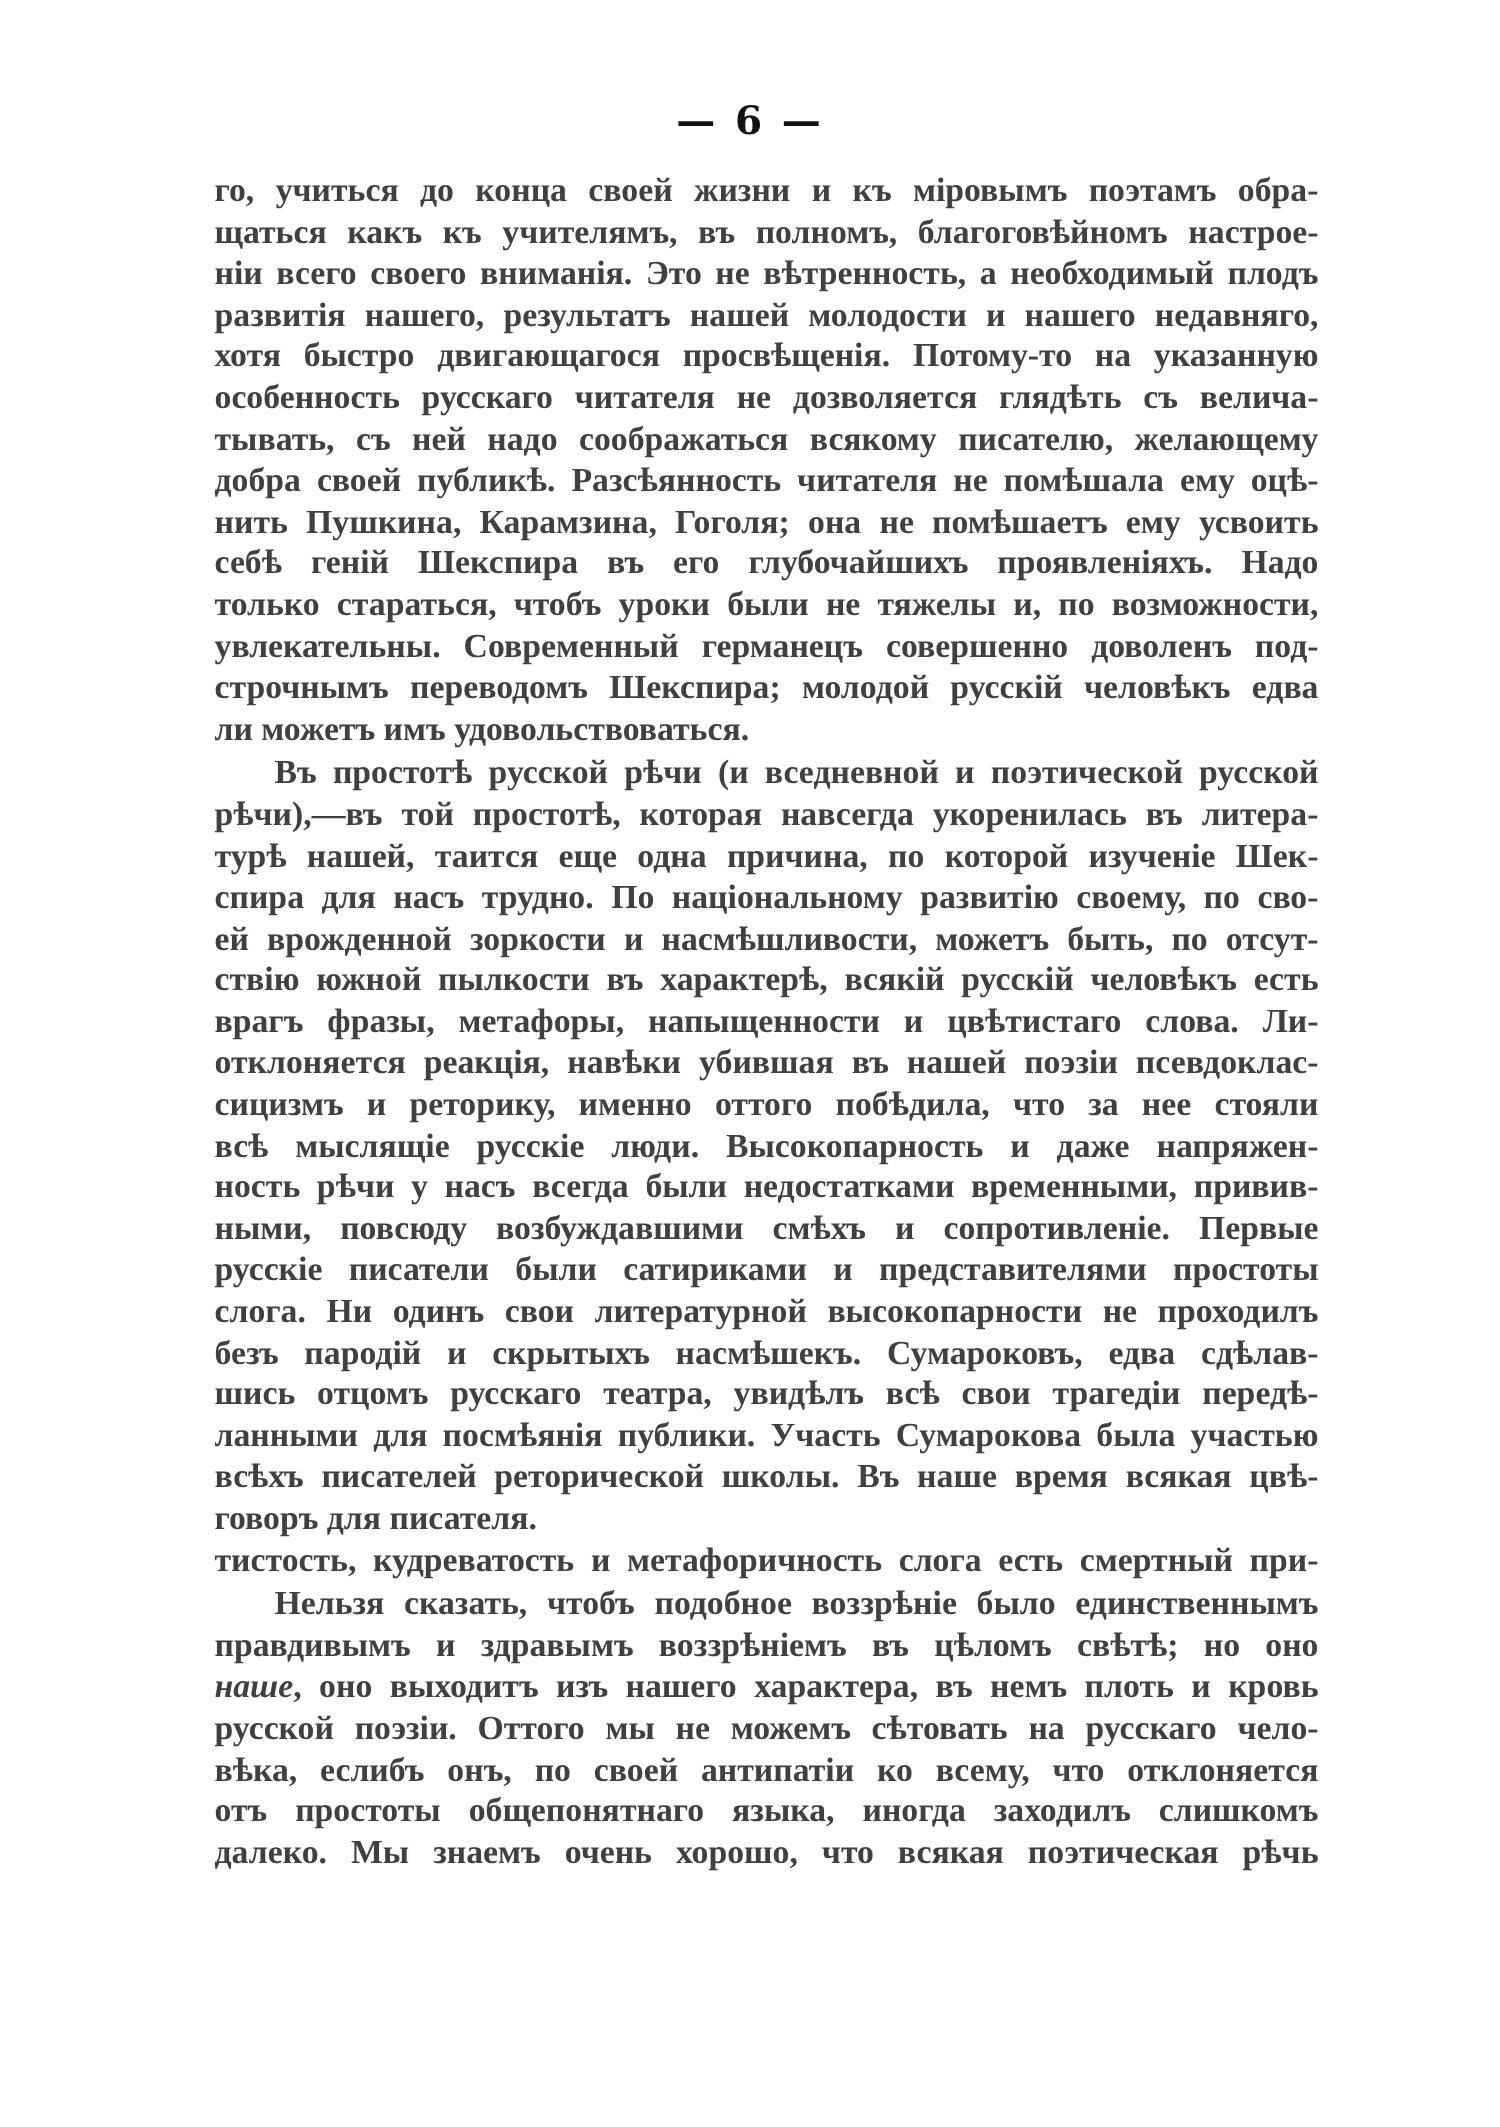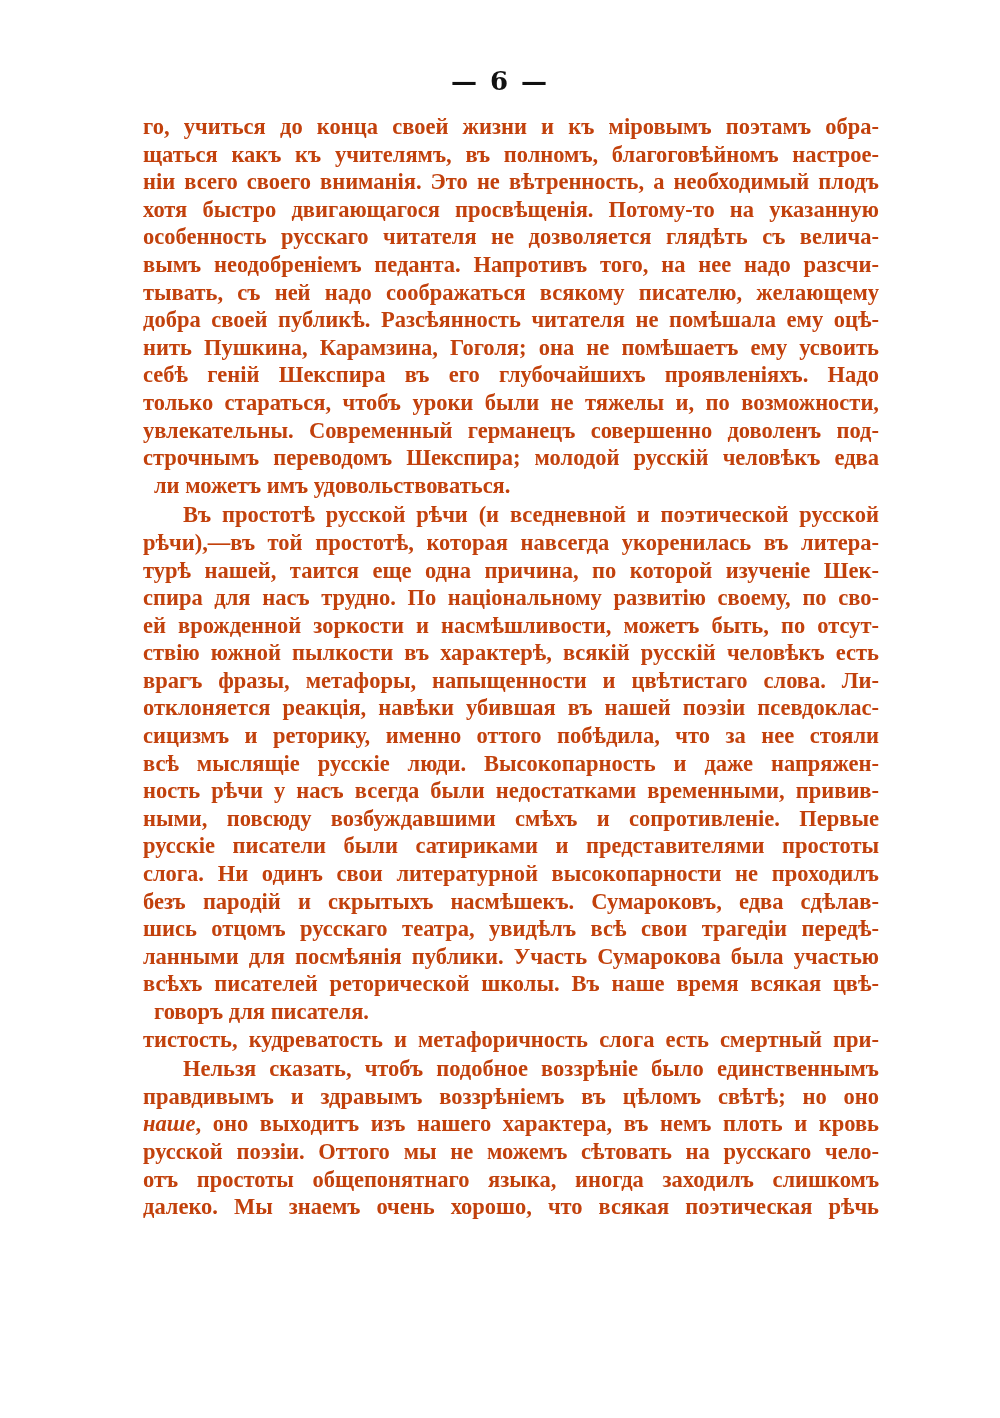--- a/index.html
+++ b/index.html
@@ -5,45 +5,45 @@
   html, body { margin: 0; padding: 0; background: #ffffff; }
   body { width: 1000px; height: 1418px; position: relative; overflow: hidden; }
   .page-number {
     position: absolute; top: 66px; left: 0; width: 1000px; text-align: center;
     font-family: "DejaVu Serif", serif; font-weight: bold; font-size: 26px; color: #111;
     letter-spacing: 2px;
   }
   .text-block {
     position: absolute; top: 113px; left: 143px; width: 736px;
     font-family: "Liberation Serif", serif; font-weight: bold;
-    font-size: 22.5px; line-height: 27.6px; color: #c2410c;
+    font-size: 22.5px; line-height: 27.6px; color: #404040;
   }
   .line {
     display: block; white-space: nowrap; text-align: justify;
     text-align-last: justify; height: 27.6px; overflow: visible;
   }
-  .line.last { text-align-last: left; margin-left: 11px; }
+  .line.last { text-align-last: left; }
   .line.indent { padding-left: 40px; }
   .para-gap { height: 2px; }
   em { font-style: italic; margin-top: 16px; }
 </style>
 </head>
 <body>
 
 <div class="page-number">— 6 —</div>
 
 <div class="text-block">
 
   <div>
     <span class="line">го, учиться до конца своей жизни и къ міровымъ поэтамъ обра-</span>
     <span class="line">щаться какъ къ учителямъ, въ полномъ, благоговѣйномъ настрое-</span>
     <span class="line">ніи всего своего вниманія. Это не вѣтренность, а необходимый плодъ</span>
+    <span class="line">развитія нашего, результатъ нашей молодости и нашего недавняго,</span>
     <span class="line">хотя быстро двигающагося просвѣщенія. Потому-то на указанную</span>
     <span class="line">особенность русскаго читателя не дозволяется глядѣть съ велича-</span>
-    <span class="line">вымъ неодобреніемъ педанта. Напротивъ того, на нее надо разсчи-</span>
     <span class="line">тывать, съ ней надо соображаться всякому писателю, желающему</span>
     <span class="line">добра своей публикѣ. Разсѣянность читателя не помѣшала ему оцѣ-</span>
     <span class="line">нить Пушкина, Карамзина, Гоголя; она не помѣшаетъ ему усвоить</span>
     <span class="line">себѣ геній Шекспира въ его глубочайшихъ проявленіяхъ. Надо</span>
     <span class="line">только стараться, чтобъ уроки были не тяжелы и, по возможности,</span>
     <span class="line">увлекательны. Современный германецъ совершенно доволенъ под-</span>
     <span class="line">строчнымъ переводомъ Шекспира; молодой русскій человѣкъ едва</span>
     <span class="line last">ли можетъ имъ удовольствоваться.</span>
   </div>
   <div class="para-gap"></div>
@@ -70,16 +70,17 @@
     <span class="line last">говоръ для писателя.</span>
     <span class="line">тистость, кудреватость и метафоричность слога есть смертный при-</span>
   </div>
   <div class="para-gap"></div>
 
   <div>
     <span class="line indent">Нельзя сказать, чтобъ подобное воззрѣніе было единственнымъ</span>
     <span class="line">правдивымъ и здравымъ воззрѣніемъ въ цѣломъ свѣтѣ; но оно</span>
     <span class="line"><em>наше</em>, оно выходитъ изъ нашего характера, въ немъ плоть и кровь</span>
     <span class="line">русской поэзіи. Оттого мы не можемъ сѣтовать на русскаго чело-</span>
+    <span class="line">вѣка, еслибъ онъ, по своей антипатіи ко всему, что отклоняется</span>
     <span class="line">отъ простоты общепонятнаго языка, иногда заходилъ слишкомъ</span>
     <span class="line">далеко. Мы знаемъ очень хорошо, что всякая поэтическая рѣчь</span>
   </div>
 </div>
 
 </body></html>

